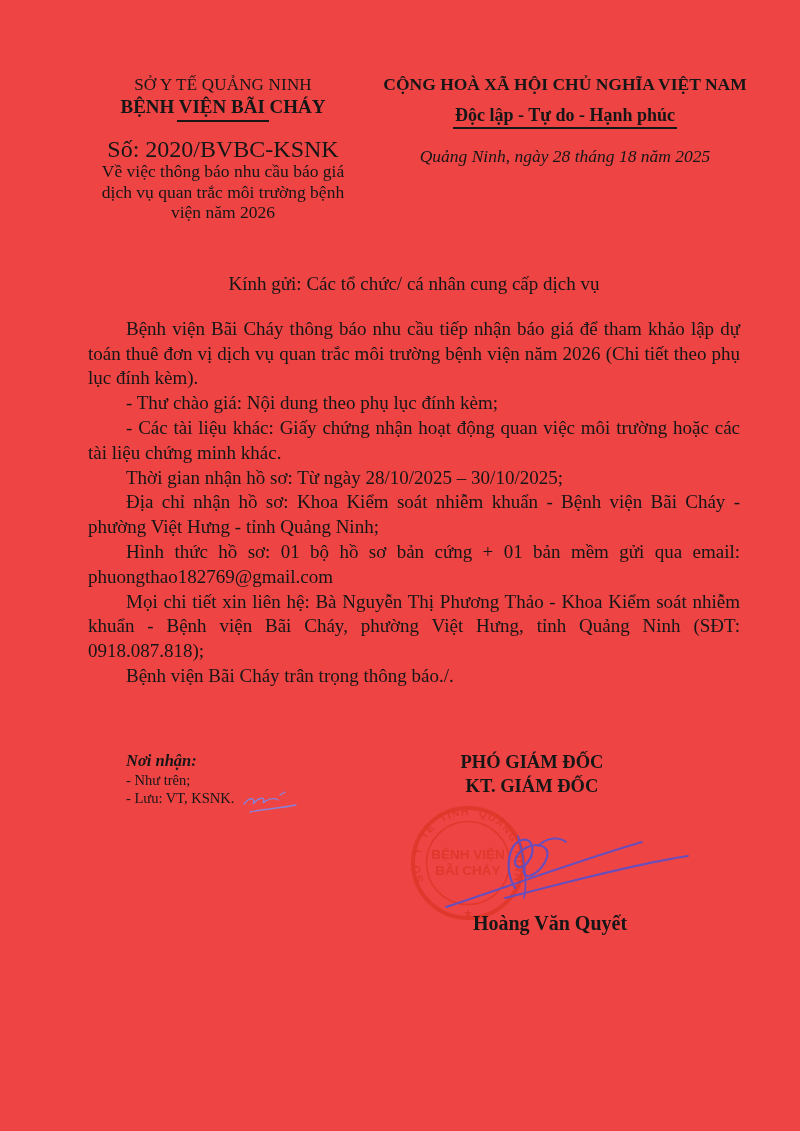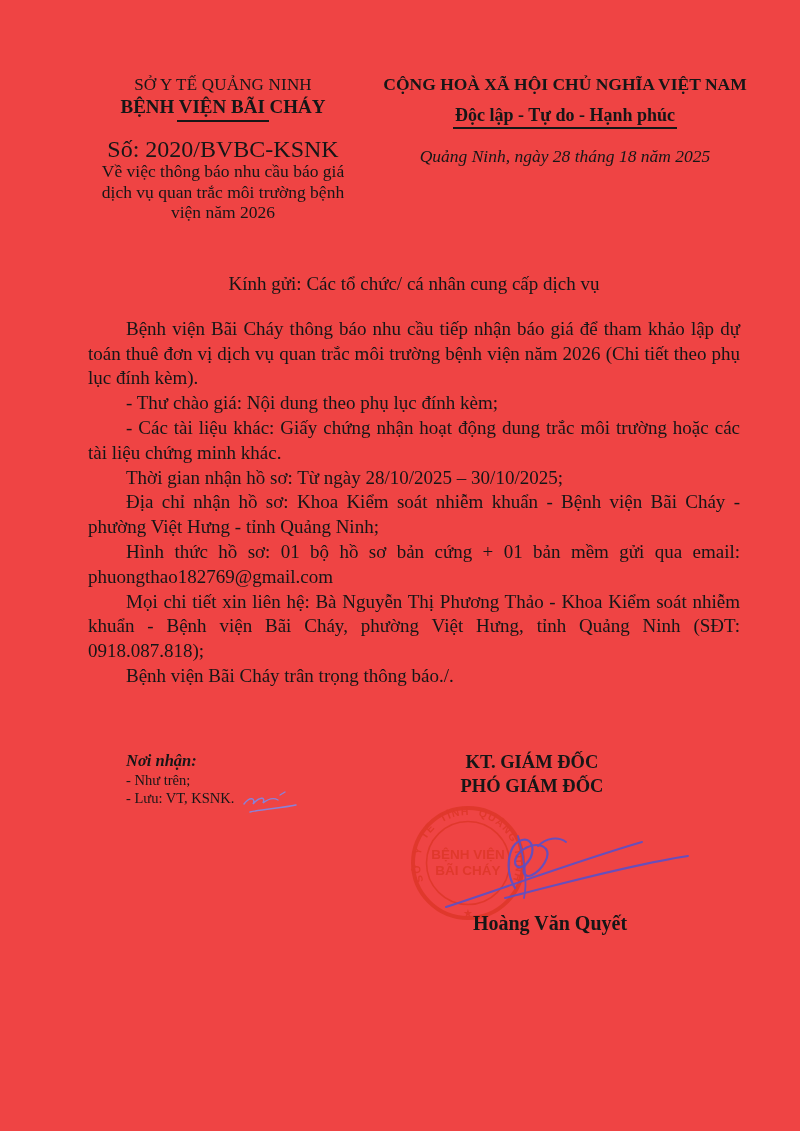--- a/index.html
+++ b/index.html
@@ -55,37 +55,37 @@
   <div class="state-block">
     <div class="motto1">CỘNG HOÀ XÃ HỘI CHỦ NGHĨA VIỆT NAM</div>
     <div class="motto2-wrap"><span class="motto2">Độc lập - Tự do - Hạnh phúc</span></div>
     <div class="date-line">Quảng Ninh, ngày 28 tháng 18 năm 2025</div>
   </div>
 
   <div class="body-text">
     <div class="salutation">Kính gửi: Các tổ chức/ cá nhân cung cấp dịch vụ</div>
     <p>Bệnh viện Bãi Cháy thông báo nhu cầu tiếp nhận báo giá để tham khảo lập dự toán thuê đơn vị dịch vụ quan trắc môi trường bệnh viện năm 2026 (Chi tiết theo phụ lục đính kèm).</p>
     <p>- Thư chào giá: Nội dung theo phụ lục đính kèm;</p>
-    <p>- Các tài liệu khác: Giấy chứng nhận hoạt động dung trắc môi trường hoặc các tài liệu chứng minh khác.</p>
+    <p>- Các tài liệu khác: Giấy chứng nhận hoạt động quan việc môi trường hoặc các tài liệu chứng minh khác.</p>
     <p>Thời gian nhận hồ sơ: Từ ngày 28/10/2025 – 30/10/2025;</p>
     <p>Địa chỉ nhận hồ sơ: Khoa Kiểm soát nhiễm khuẩn - Bệnh viện Bãi Cháy - phường Việt Hưng - tỉnh Quảng Ninh;</p>
     <p>Hình thức hồ sơ: 01 bộ hồ sơ bản cứng + 01 bản mềm gửi qua email: phuongthao182769@gmail.com</p>
     <p>Mọi chi tiết xin liên hệ: Bà Nguyễn Thị Phương Thảo - Khoa Kiểm soát nhiễm khuẩn - Bệnh viện Bãi Cháy, phường Việt Hưng, tỉnh Quảng Ninh (SĐT: 0918.087.818);</p>
     <p>Bệnh viện Bãi Cháy trân trọng thông báo./.</p>
   </div>
 
   <div class="recipients">
     <div class="recipients-title">Nơi nhận:</div>
     <div class="recipients-item">- Như trên;</div>
     <div class="recipients-item">- Lưu: VT, KSNK.</div>
   </div>
 
   <div class="sig-titles">
+    <div>PHÓ GIÁM ĐỐC</div>
     <div>KT. GIÁM ĐỐC</div>
-    <div>PHÓ GIÁM ĐỐC</div>
   </div>
 
   <svg class="stamp-svg" viewBox="0 0 124 124">
     <circle cx="62" cy="62" r="55" fill="none" stroke="#df382b" stroke-width="4"></circle>
     <circle cx="62" cy="62" r="41.5" fill="none" stroke="#df382b" stroke-width="1.6"></circle>
     <defs>
       <path id="rimArc" d="M 21.3 87.4 A 48 48 0 1 1 102.7 87.4" fill="none"></path>
     </defs>
     <text class="stamp-text" font-size="10.5" fill="#df382b" letter-spacing="1.2" word-spacing="4">
       <textPath href="#rimArc" startOffset="50%" text-anchor="middle">SỞ Y TẾ TỈNH QUẢNG NINH</textPath>

